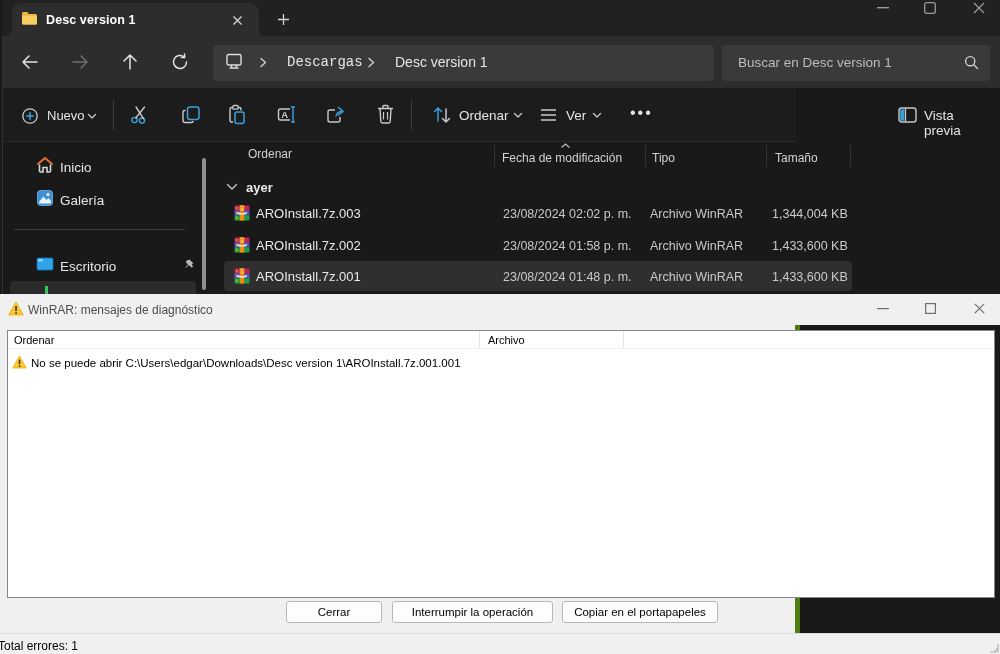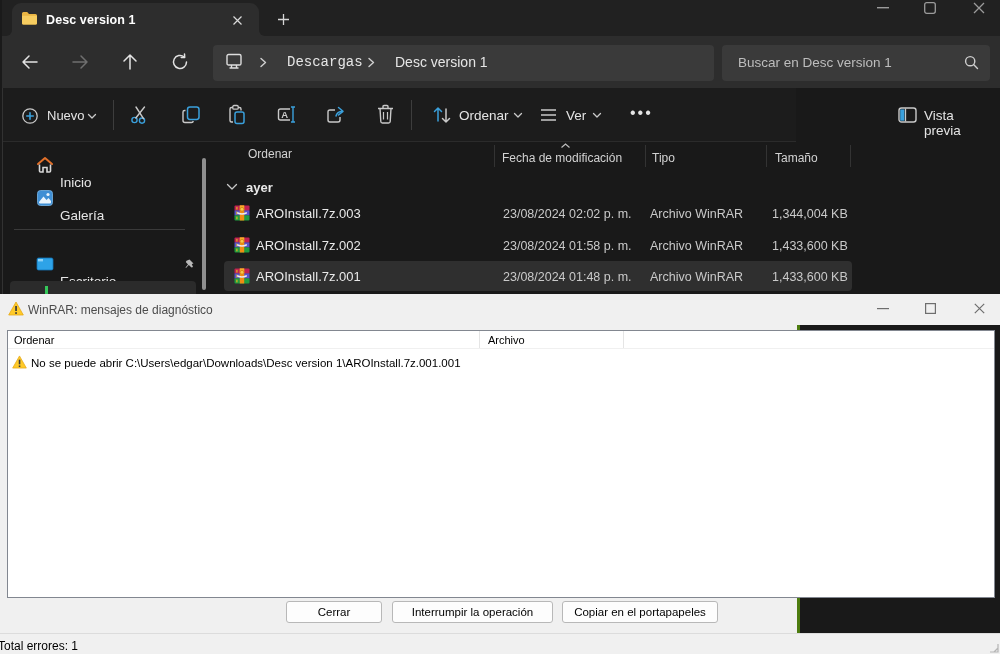--- a/index.html
+++ b/index.html
@@ -15,32 +15,32 @@
 #navrow { left:0; top:36px; width:1000px; height:52px; background:#2d2d2d; }
 #addrbox { left:213px; top:9px; width:501px; height:36px; background:#3a3a3a; border-radius:4px; }
 #searchbox { left:722px; top:9px; width:268px; height:36px; background:#3a3a3a; border-radius:4px; color:#bdbdbd; font-size:13.5px; line-height:36px; padding-left:16px; }
 #toolbar { left:0; top:88px; width:796px; height:54px; background:#1c1c1c; border-bottom:1px solid #2b2b2b; }
 .tbtext { color:#e4e4e4; font-size:13.5px; }
 .tsep { position:absolute; top:12px; width:1px; height:30px; background:#3d3d3d; }
 
 
 #content { left:0; top:143px; width:1000px; height:151px; background:#191919; }
 .sideitem { position:absolute; left:36px; height:30px; color:#e6e6e6; font-size:13.5px; }
-.sideitem .lbl { position:absolute; left:24px; top:7px;margin-top:15px; }
+.sideitem .lbl { position:absolute; left:24px; top:7px; }
 #sscroll { left:202px; top:15px; width:4px; height:132px; background:#8f8f8f; border-radius:2px; }
 
 
 .colhead { position:absolute; top:4px; color:#d2d2d2; font-size:12px; }
 .colsep { position:absolute; top:2px; width:1px; height:22px; background:#333333; }
 
 .fname { color:#e9e9e9; font-size:13px; }
 .fmeta { color:#c9c9c9; font-size:12.5px; }
 
 
-#dialog { left:0; top:294px; width:800px; height:360px; background:#f0f0f0; border-right:3px solid #4d7c0f; }
+#dialog { left:0; top:294px; width:800px; height:360px; background:#f0f0f0; border-right:5px solid #4d7c0f; }
 #dtitle { left:0; top:0; width:1000px; height:31px; background:#f0f0f0; }
 #dtitle .ttext { position:absolute; left:28px; top:9px; font-size:12px; color:#4c4c4c; }
 #dlist { left:7px; top:36px; width:988px; height:268px; background:#ffffff; border:1px solid #828790; }
 #dlhead { position:absolute; left:0; top:0; width:100%; height:18px; background:#ffffff; border-bottom:1px solid #f0f0f0; }
 #dlhead .h { position:absolute; top:3px; font-size:11px; color:#000; }
 #dlhead .hsep { position:absolute; top:0; width:1px; height:17px; background:#e5e5e5; }
 .dbtn { position:absolute; top:307px; height:22px; background:#fdfdfd; border:1px solid #b8b8b8; border-radius:3px; font-size:11.5px; color:#000; text-align:center; line-height:20px; }
 #dstatus { left:0; top:339px; width:1000px; height:21px; background:#f0f0f0; border-top:1px solid #dcdcdc; }
 #dstatus span { position:absolute; left:-2px; top:5px; font-size:12px; color:#000; }
 svg { display:block; }

